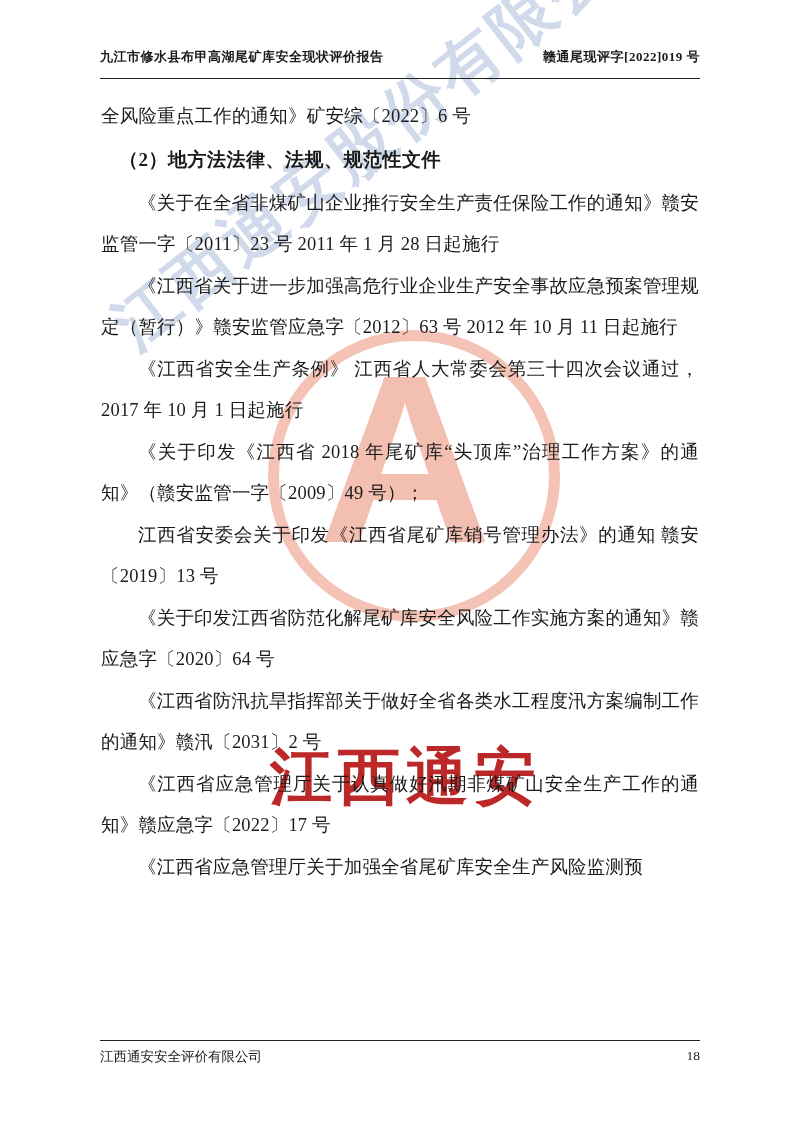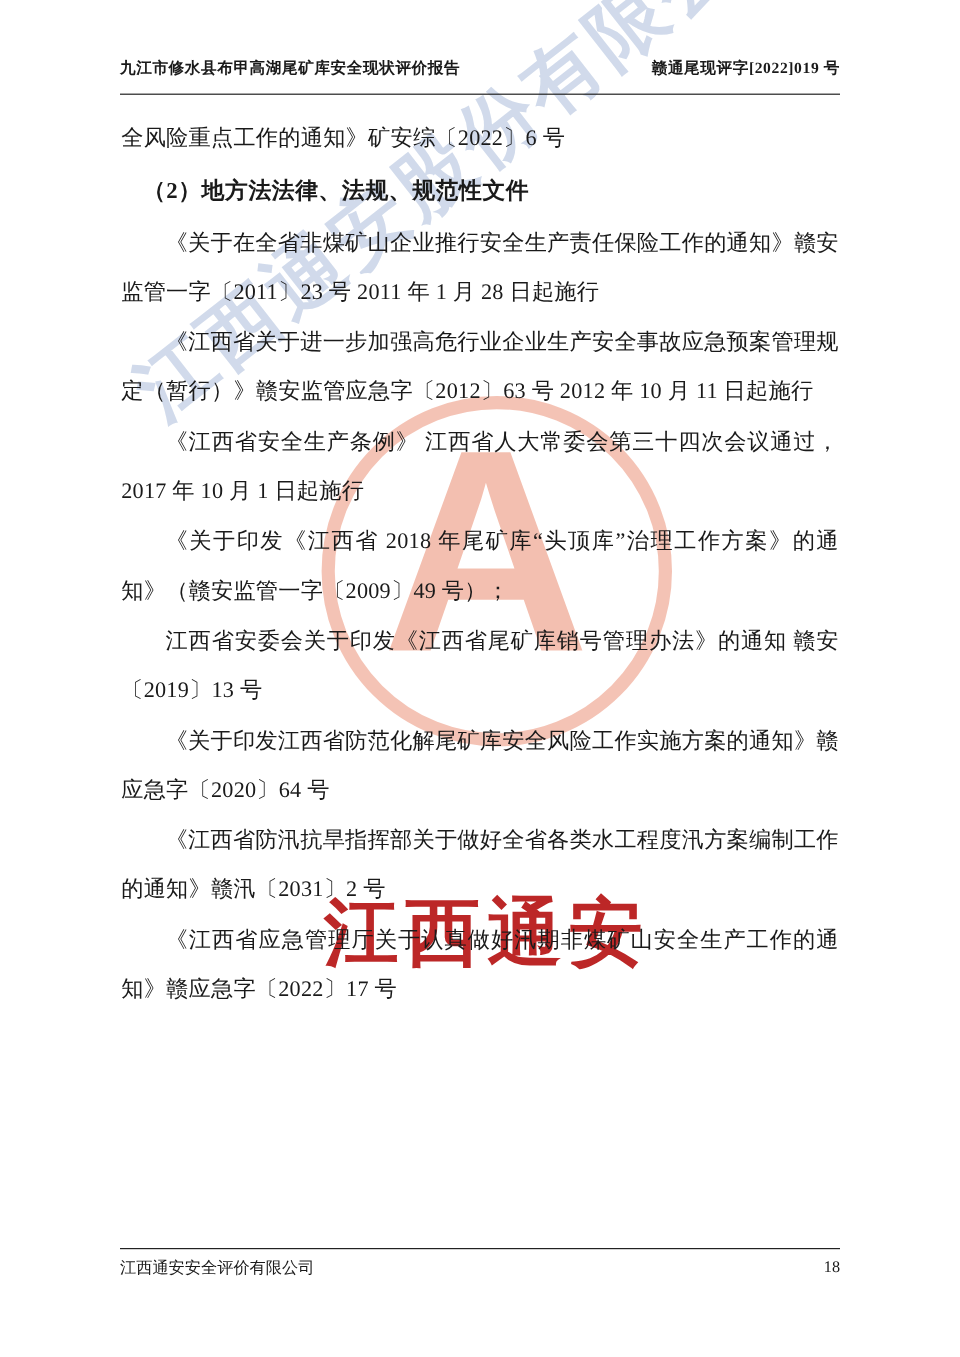--- a/index.html
+++ b/index.html
@@ -172,20 +172,21 @@
     <p class="para">全风险重点工作的通知》矿安综〔2022〕6 号</p>
     <p class="heading">（2）地方法法律、法规、规范性文件</p>
     <p class="para indent-2">《关于在全省非煤矿山企业推行安全生产责任保险工作的通知》赣安监管一字〔2011〕23 号 2011 年 1 月 28 日起施行</p>
     <p class="para indent-2">《江西省关于进一步加强高危行业企业生产安全事故应急预案管理规定（暂行）》赣安监管应急字〔2012〕63 号 2012 年 10 月 11 日起施行</p>
     <p class="para indent-2">《江西省安全生产条例》 江西省人大常委会第三十四次会议通过，2017 年 10 月 1 日起施行</p>
     <p class="para indent-2">《关于印发《江西省 2018 年尾矿库“头顶库”治理工作方案》的通知》（赣安监管一字〔2009〕49 号）；</p>
     <p class="para indent-2">江西省安委会关于印发《江西省尾矿库销号管理办法》的通知 赣安〔2019〕13 号</p>
     <p class="para indent-2">《关于印发江西省防范化解尾矿库安全风险工作实施方案的通知》赣应急字〔2020〕64 号</p>
     <p class="para indent-2">《江西省防汛抗旱指挥部关于做好全省各类水工程度汛方案编制工作的通知》赣汛〔2031〕2 号</p>
     <p class="para indent-2">《江西省应急管理厅关于认真做好汛期非煤矿山安全生产工作的通知》赣应急字〔2022〕17 号</p>
+    <p class="para indent-2">《江西省应急管理厅关于加强全省尾矿库安全生产风险监测预</p>
   </div>
 
   <div class="footer-rule"></div>
   <div class="footer">
     <span>江西通安安全评价有限公司</span>
     <span>18</span>
   </div>
 
 </div>
 

